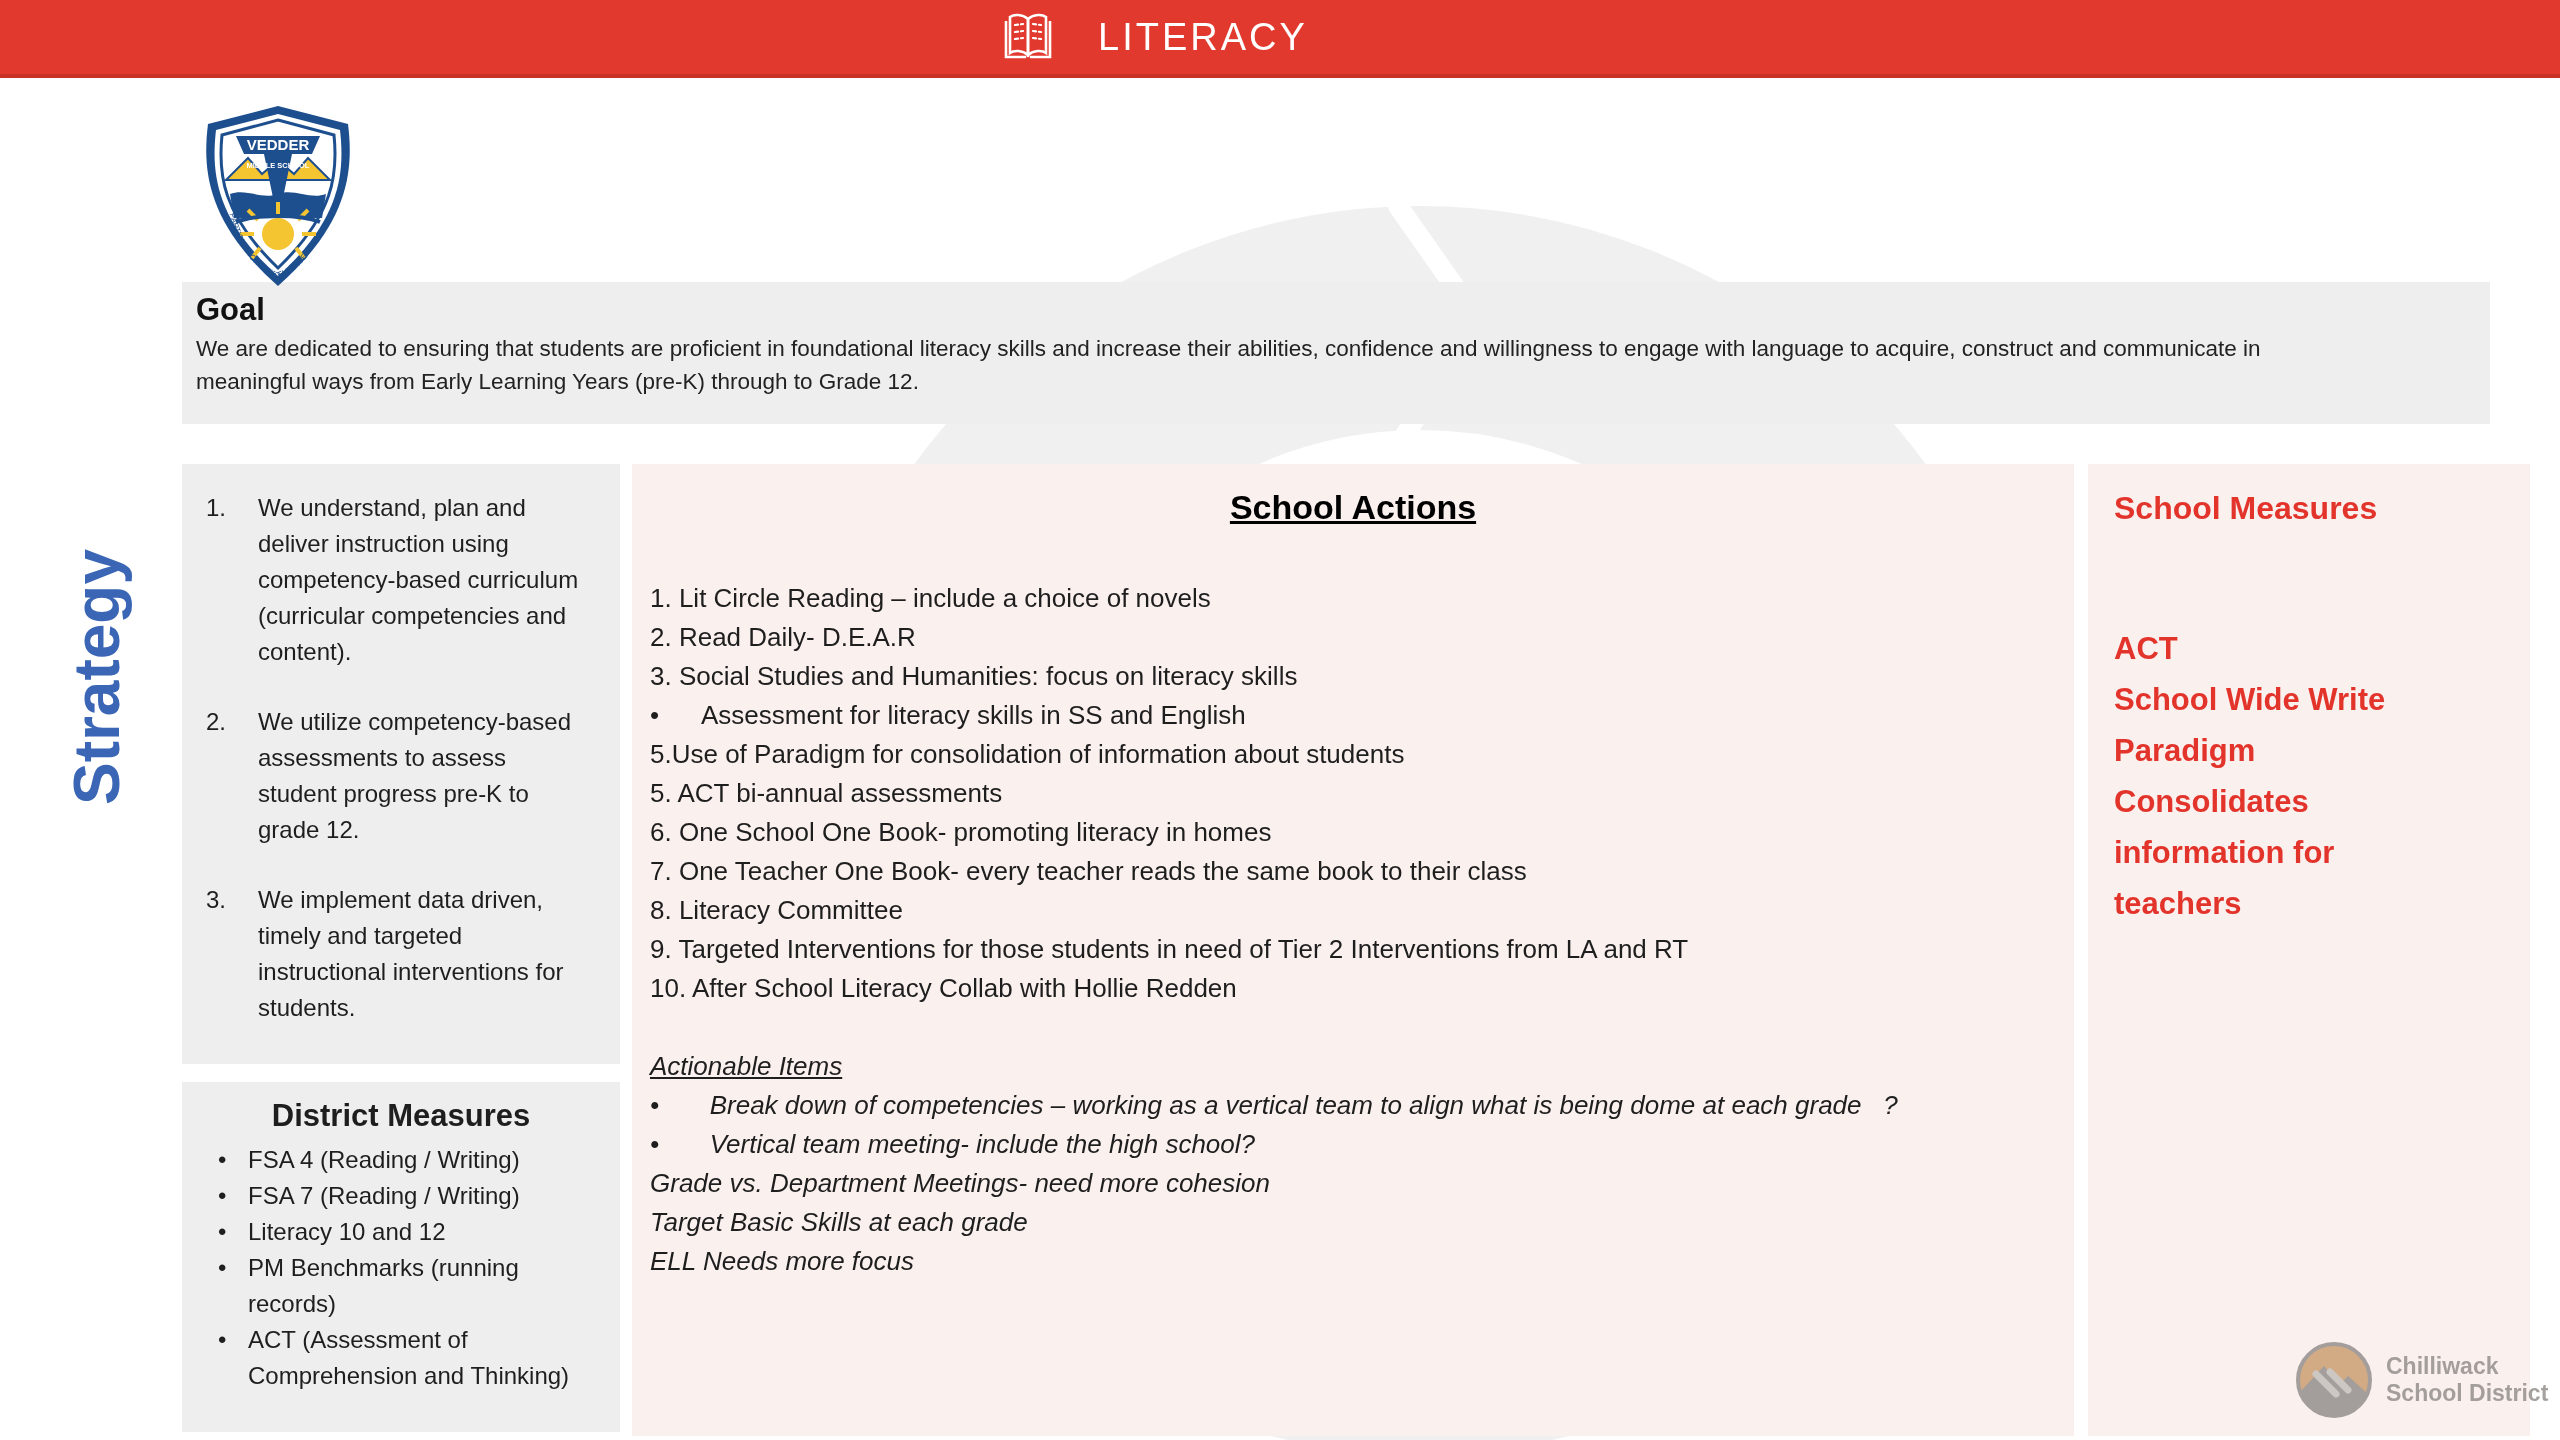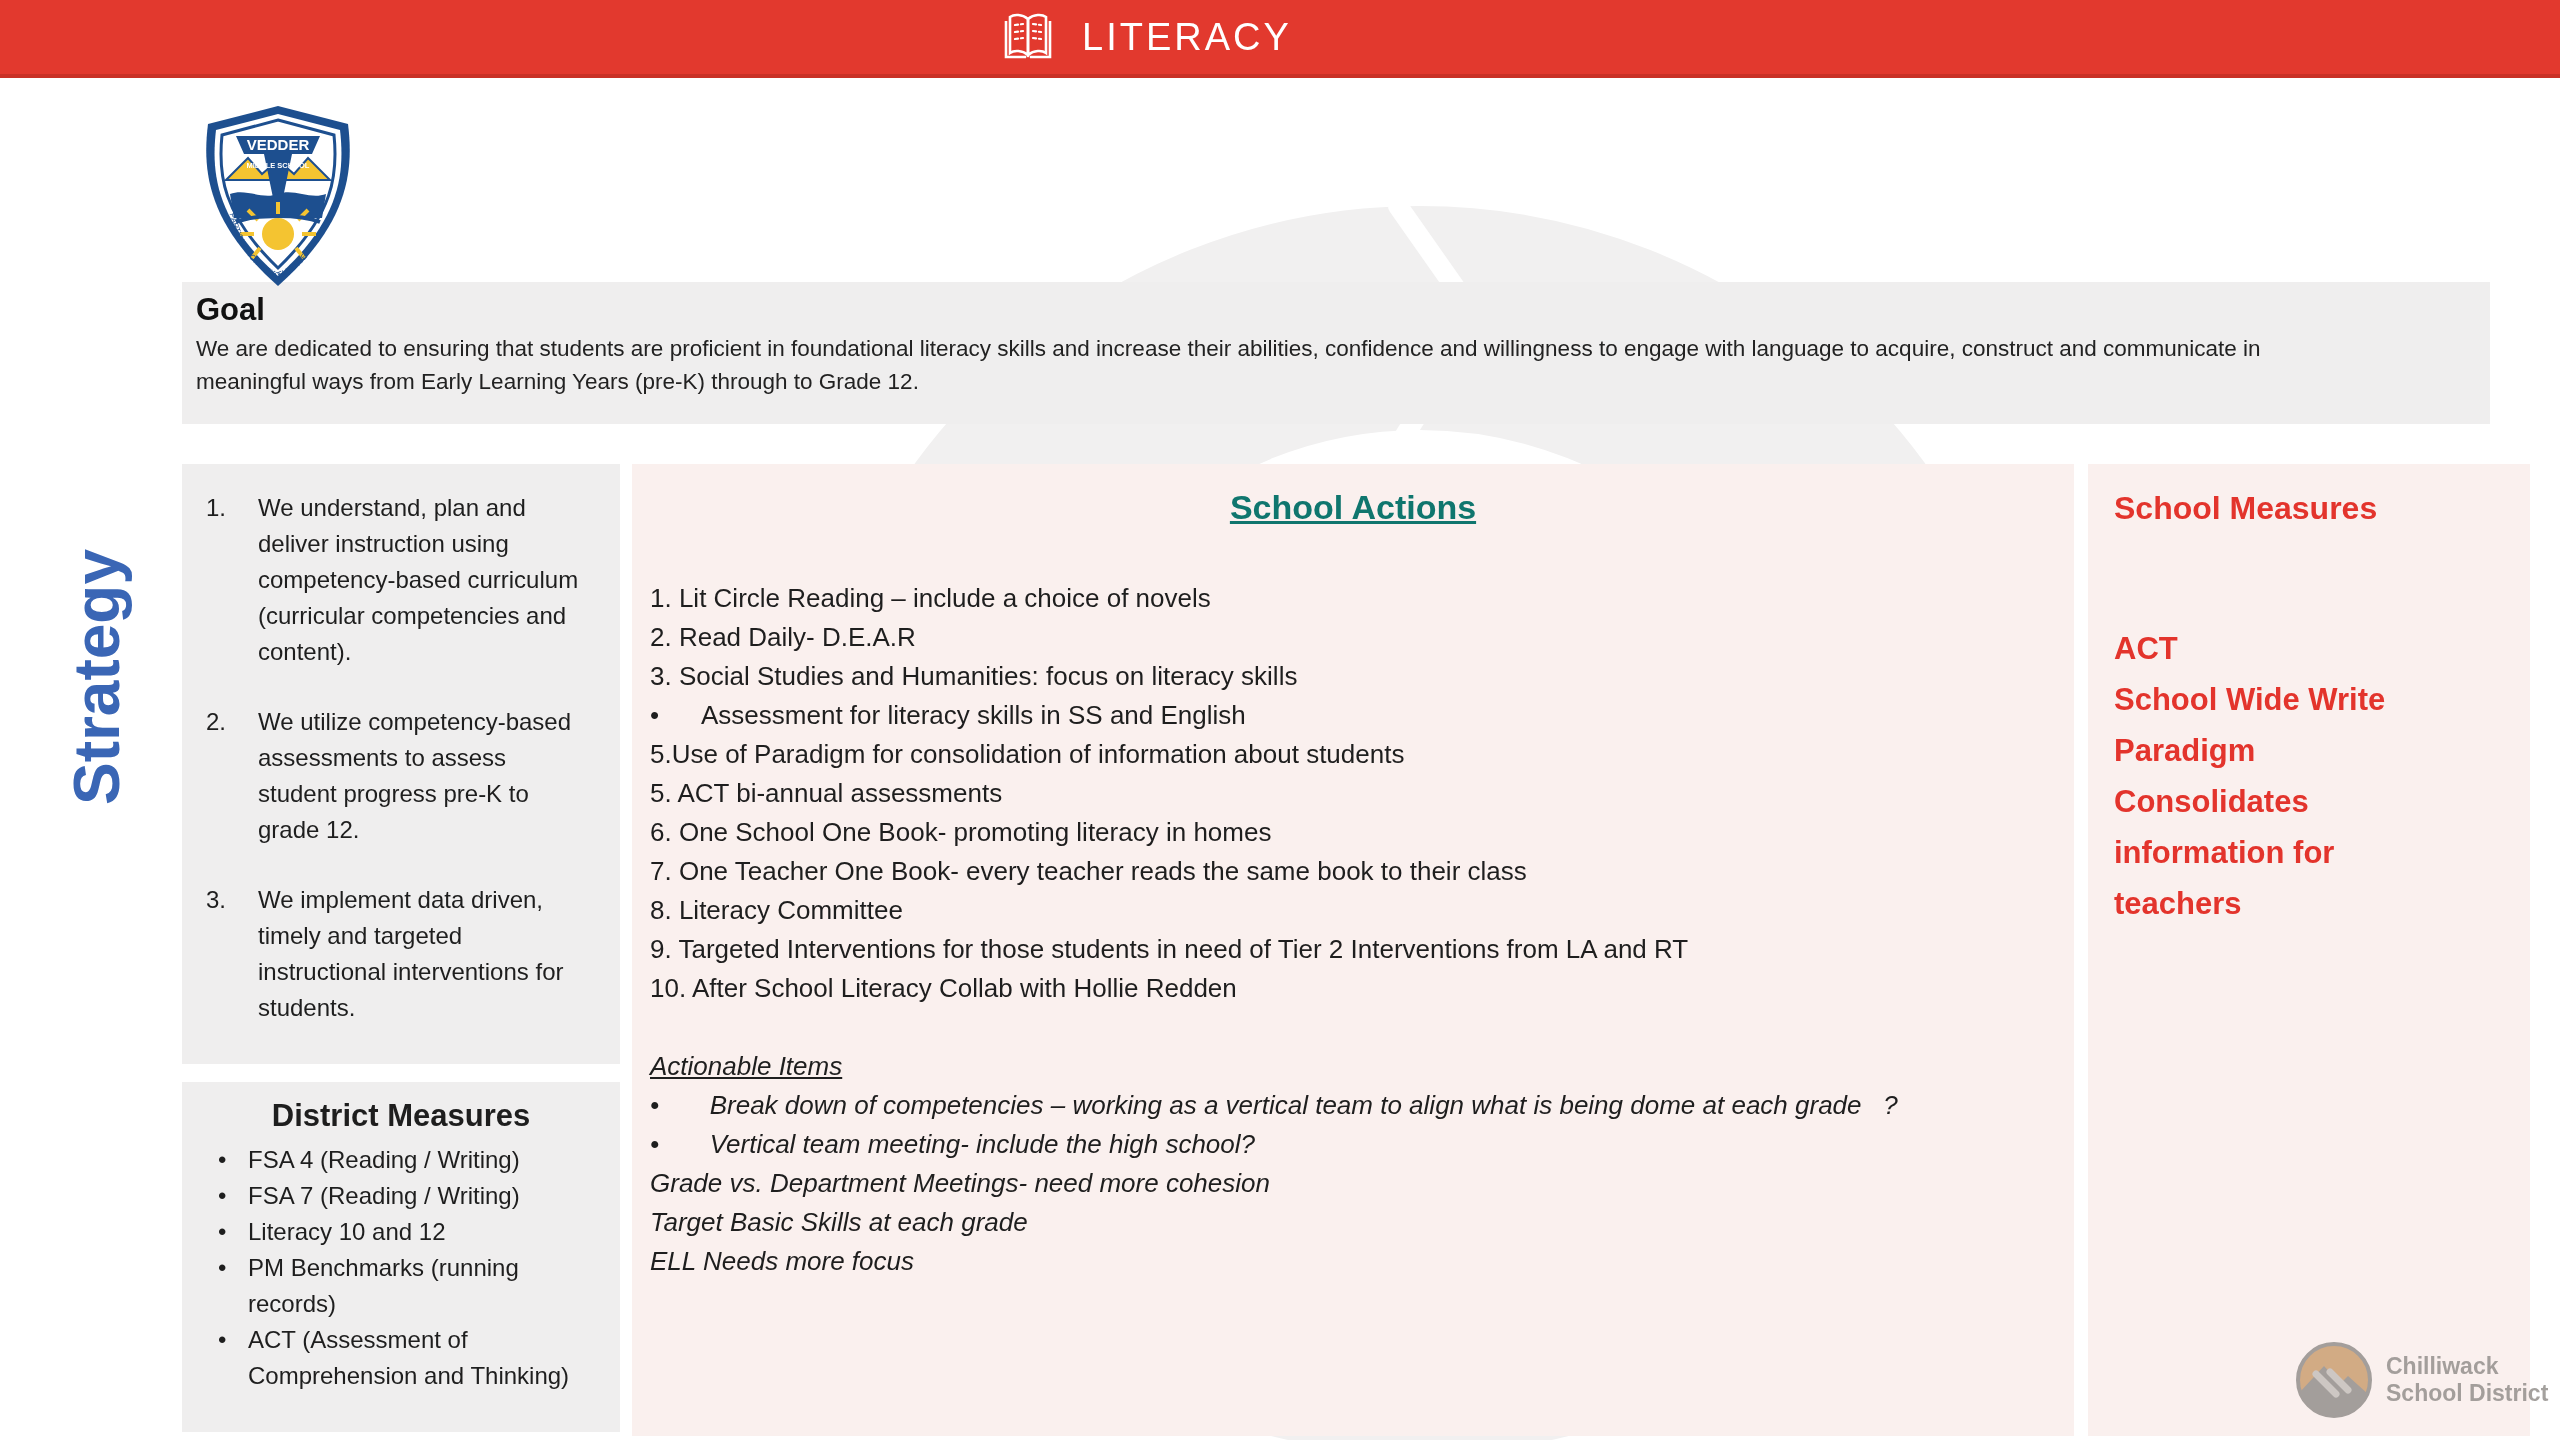--- a/index.html
+++ b/index.html
@@ -11,21 +11,21 @@
   }
   
   .watermark{position:absolute;left:0;top:0;z-index:0;}
   
   .banner{
     position:absolute;left:0;top:0;width:2560px;height:74px;
     background:#e2392e;border-bottom:4px solid #c93126;z-index:5;
   }
   .banner-inner{
     position:absolute;left:1000px;top:0;height:74px;
-    display:flex;align-items:center;gap:26px;
+    display:flex;align-items:center;gap:42px;
   }
   .banner-title{
     color:#ffffff;font-size:38px;font-weight:500;letter-spacing:3px;
   }
   
   .crest{position:absolute;left:196px;top:102px;z-index:4;}
   
   .goal{
     position:absolute;left:182px;top:282px;width:2308px;height:142px;
     background:#efeeee;z-index:3;padding:0;
@@ -57,21 +57,21 @@
     position:relative;font-size:24px;line-height:36px;
     padding-left:66px;max-width:350px;
   }
   .d-item::before{content:"•";position:absolute;left:36px;top:0;}
   
   .actions-panel{
     position:absolute;left:632px;top:464px;width:1442px;height:972px;
     background:#faf0ee;z-index:3;
   }
   .actions-h{
-    text-align:center;color:#0f766e;font-size:34px;font-weight:bold;
+    text-align:center;color:#000000;font-size:34px;font-weight:bold;
     text-decoration:underline;margin:24px 0 0 0;
   }
   .actions-list{margin-top:52px;padding-left:18px;}
   .a-line{font-size:26px;line-height:39px;white-space:pre-wrap;}
   .actionable{margin-top:39px;padding-left:18px;}
   .actionable-h{
     font-size:26px;line-height:39px;text-decoration:underline;font-style:italic;
   }
   .act-line{font-size:26px;line-height:39px;font-style:italic;white-space:pre-wrap;}
   

